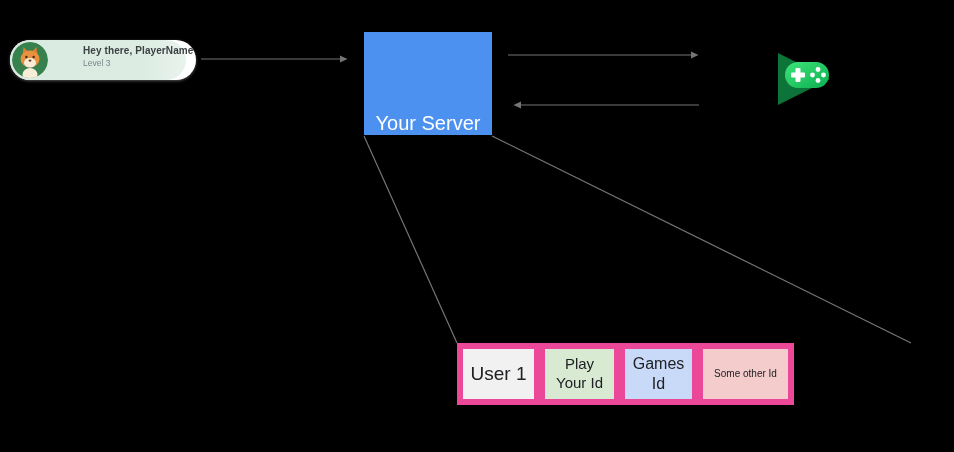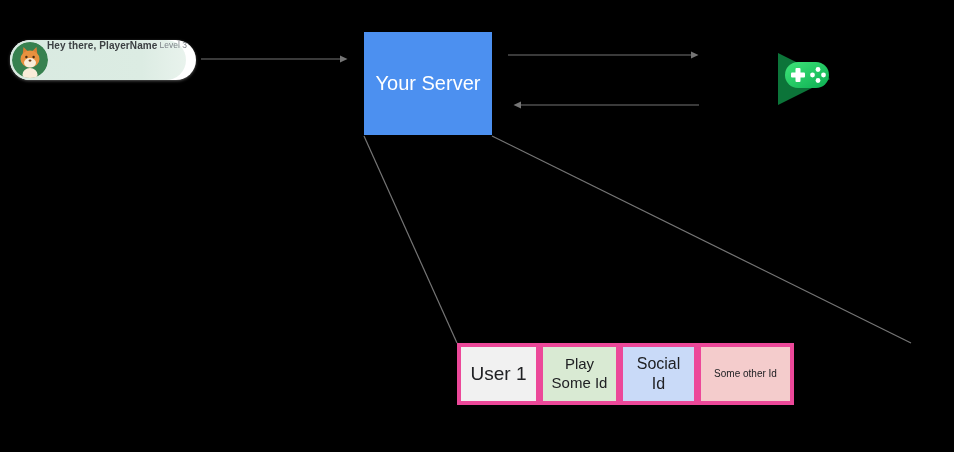--- a/index.html
+++ b/index.html
@@ -43,23 +43,24 @@
     left: 2px; top: 2px;
     width: 36px; height: 36px;
     border-radius: 50%;
     overflow: hidden;
   }
   .player-card .texts {
     position: absolute;
     left: 37px; top: 0;
     height: 33px;
     display: flex;
-    flex-direction: row;
+    flex-direction: column;
     justify-content: center;
     gap: 2px;
+    padding-left: 36px;
   }
   .player-card .title {
     font-size: 10px;
     font-weight: 700;
     color: #3c4043;
     letter-spacing: 0.1px;
   }
   .player-card .subtitle {
     font-size: 8.5px;
     color: #7d8288;
@@ -90,21 +91,21 @@
 
   
   .user-table {
     position: absolute;
     left: 457px; top: 343px;
     display: flex;
   }
   .user-table .cell {
     box-sizing: border-box;
     height: 62px;
-    border: 4px solid #ec4899;
+    border: 6px solid #ec4899;
     display: flex;
     align-items: center;
     justify-content: center;
     text-align: center;
     color: #202124;
     line-height: 1.25;
     padding: 2px 6px;
   }
   .user-table .cell + .cell { margin-left: -1px; }
   .cell-0 { width: 83px;  font-size: 19px; }
@@ -147,21 +148,21 @@
         <ellipse cx="18" cy="18.6" rx="1.5" ry="1.1" fill="#6b3c16"></ellipse>
         <ellipse cx="18" cy="32.5" rx="7.5" ry="6.5" fill="#f9ecd9"></ellipse>
       </svg>
     </div>
     <div class="texts">
       <div class="title">Hey there, PlayerName</div>
       <div class="subtitle">Level 3</div>
     </div>
   </div>
 
-  <div class="server-box" style="background-color: rgb(76, 144, 240);">
+  <div class="server-box" style="background-color: rgb(76, 144, 240); align-items: flex-end;">
     <span class="label">Your Server</span>
   </div>
 
   <svg class="play-games" viewBox="0 0 68 68">
     <defs>
       <linearGradient id="gpgrad" x1="0" y1="0" x2="1" y2="1">
         <stop offset="0" stop-color="#3fe579"></stop>
         <stop offset="1" stop-color="#0cae52"></stop>
       </linearGradient>
     </defs>
@@ -170,18 +171,18 @@
     <rect x="19" y="27.5" width="14" height="5" rx="1" fill="#ffffff"></rect>
     <rect x="23.5" y="23" width="5" height="14" rx="1" fill="#ffffff"></rect>
     <circle cx="46" cy="24.5" r="2.4" fill="#ffffff"></circle>
     <circle cx="40.5" cy="30" r="2.4" fill="#ffffff"></circle>
     <circle cx="51.5" cy="30" r="2.4" fill="#ffffff"></circle>
     <circle cx="46" cy="35.5" r="2.4" fill="#ffffff"></circle>
   </svg>
 
   <div class="user-table">
     <div class="cell cell-0" style="background-color: rgb(241, 241, 241);">User 1</div>
-    <div class="cell cell-1" style="background-color: rgb(217, 234, 211);">Play Some Id</div>
-    <div class="cell cell-2" style="background-color: rgb(201, 218, 248);">Social Id</div>
+    <div class="cell cell-1" style="background-color: rgb(217, 234, 211);">Play Your Id</div>
+    <div class="cell cell-2" style="background-color: rgb(201, 218, 248);">Games Id</div>
     <div class="cell cell-3" style="background-color: rgb(244, 204, 204);">Some other Id</div>
   </div>
 
 </div>
 
 </body></html>

